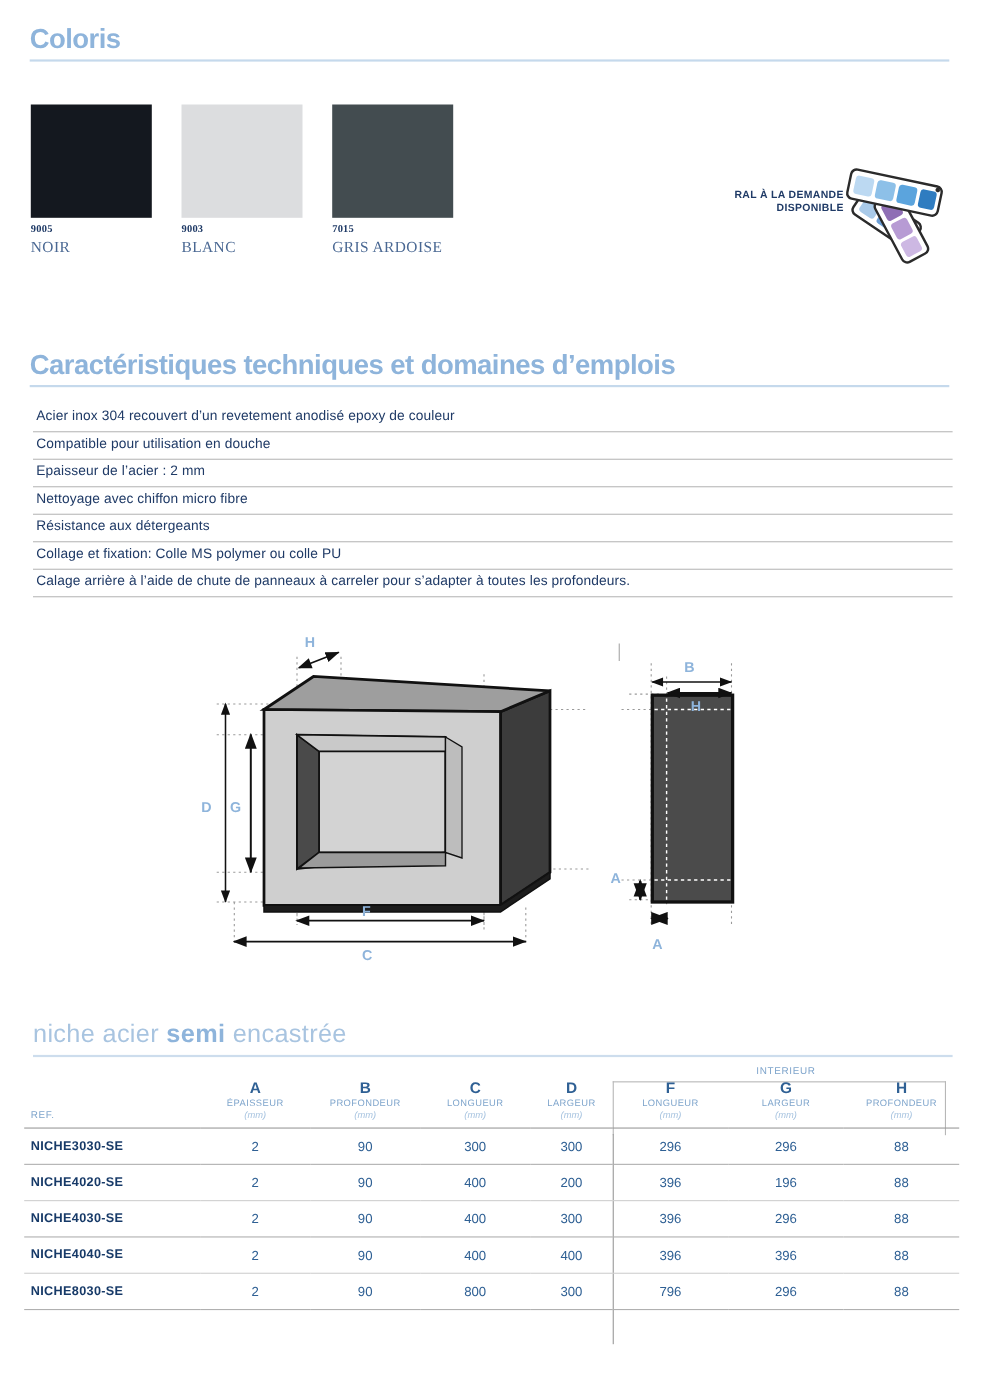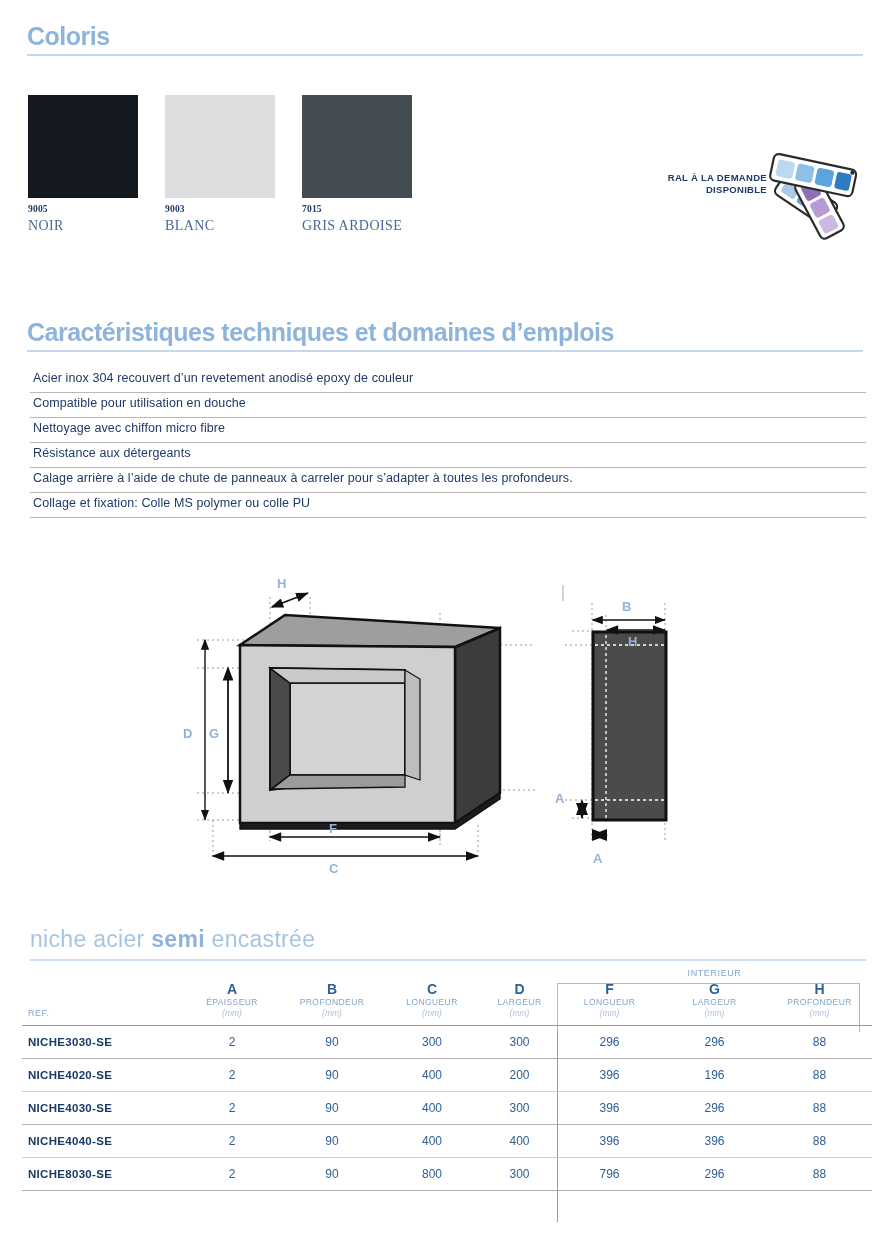--- a/index.html
+++ b/index.html
@@ -200,24 +200,25 @@
   </div>
 
   <div class="section-head" id="carac-head">
     <div class="htext">Caractéristiques techniques et domaines d’emplois</div>
     <div class="section-rule"></div>
   </div>
 
   <div id="features">
     <div class="feat">Acier inox 304 recouvert d’un revetement anodisé epoxy de couleur</div>
     <div class="feat">Compatible pour utilisation en douche</div>
+    <div class="feat">Epaisseur de l’acier : 2 mm</div>
     <div class="feat">Nettoyage avec chiffon micro fibre</div>
     <div class="feat">Résistance aux détergeants</div>
+    <div class="feat">Collage et fixation: Colle MS polymer ou colle PU</div>
     <div class="feat">Calage arrière à l’aide de chute de panneaux à carreler pour s’adapter à toutes les profondeurs.</div>
-    <div class="feat">Collage et fixation: Colle MS polymer ou colle PU</div>
   </div>
 
   <svg id="drawing" viewBox="0 0 894 330">
     <defs>
       <marker id="ah" markerWidth="9" markerHeight="9" refX="7.5" refY="3" orient="auto">
         <path d="M0,0 L8,3 L0,6 z" fill="#111"></path>
       </marker>
       <marker id="ahs" markerWidth="9" markerHeight="9" refX="1" refY="3" orient="auto">
         <path d="M8,0 L0,3 L8,6 z" fill="#111"></path>
       </marker>

